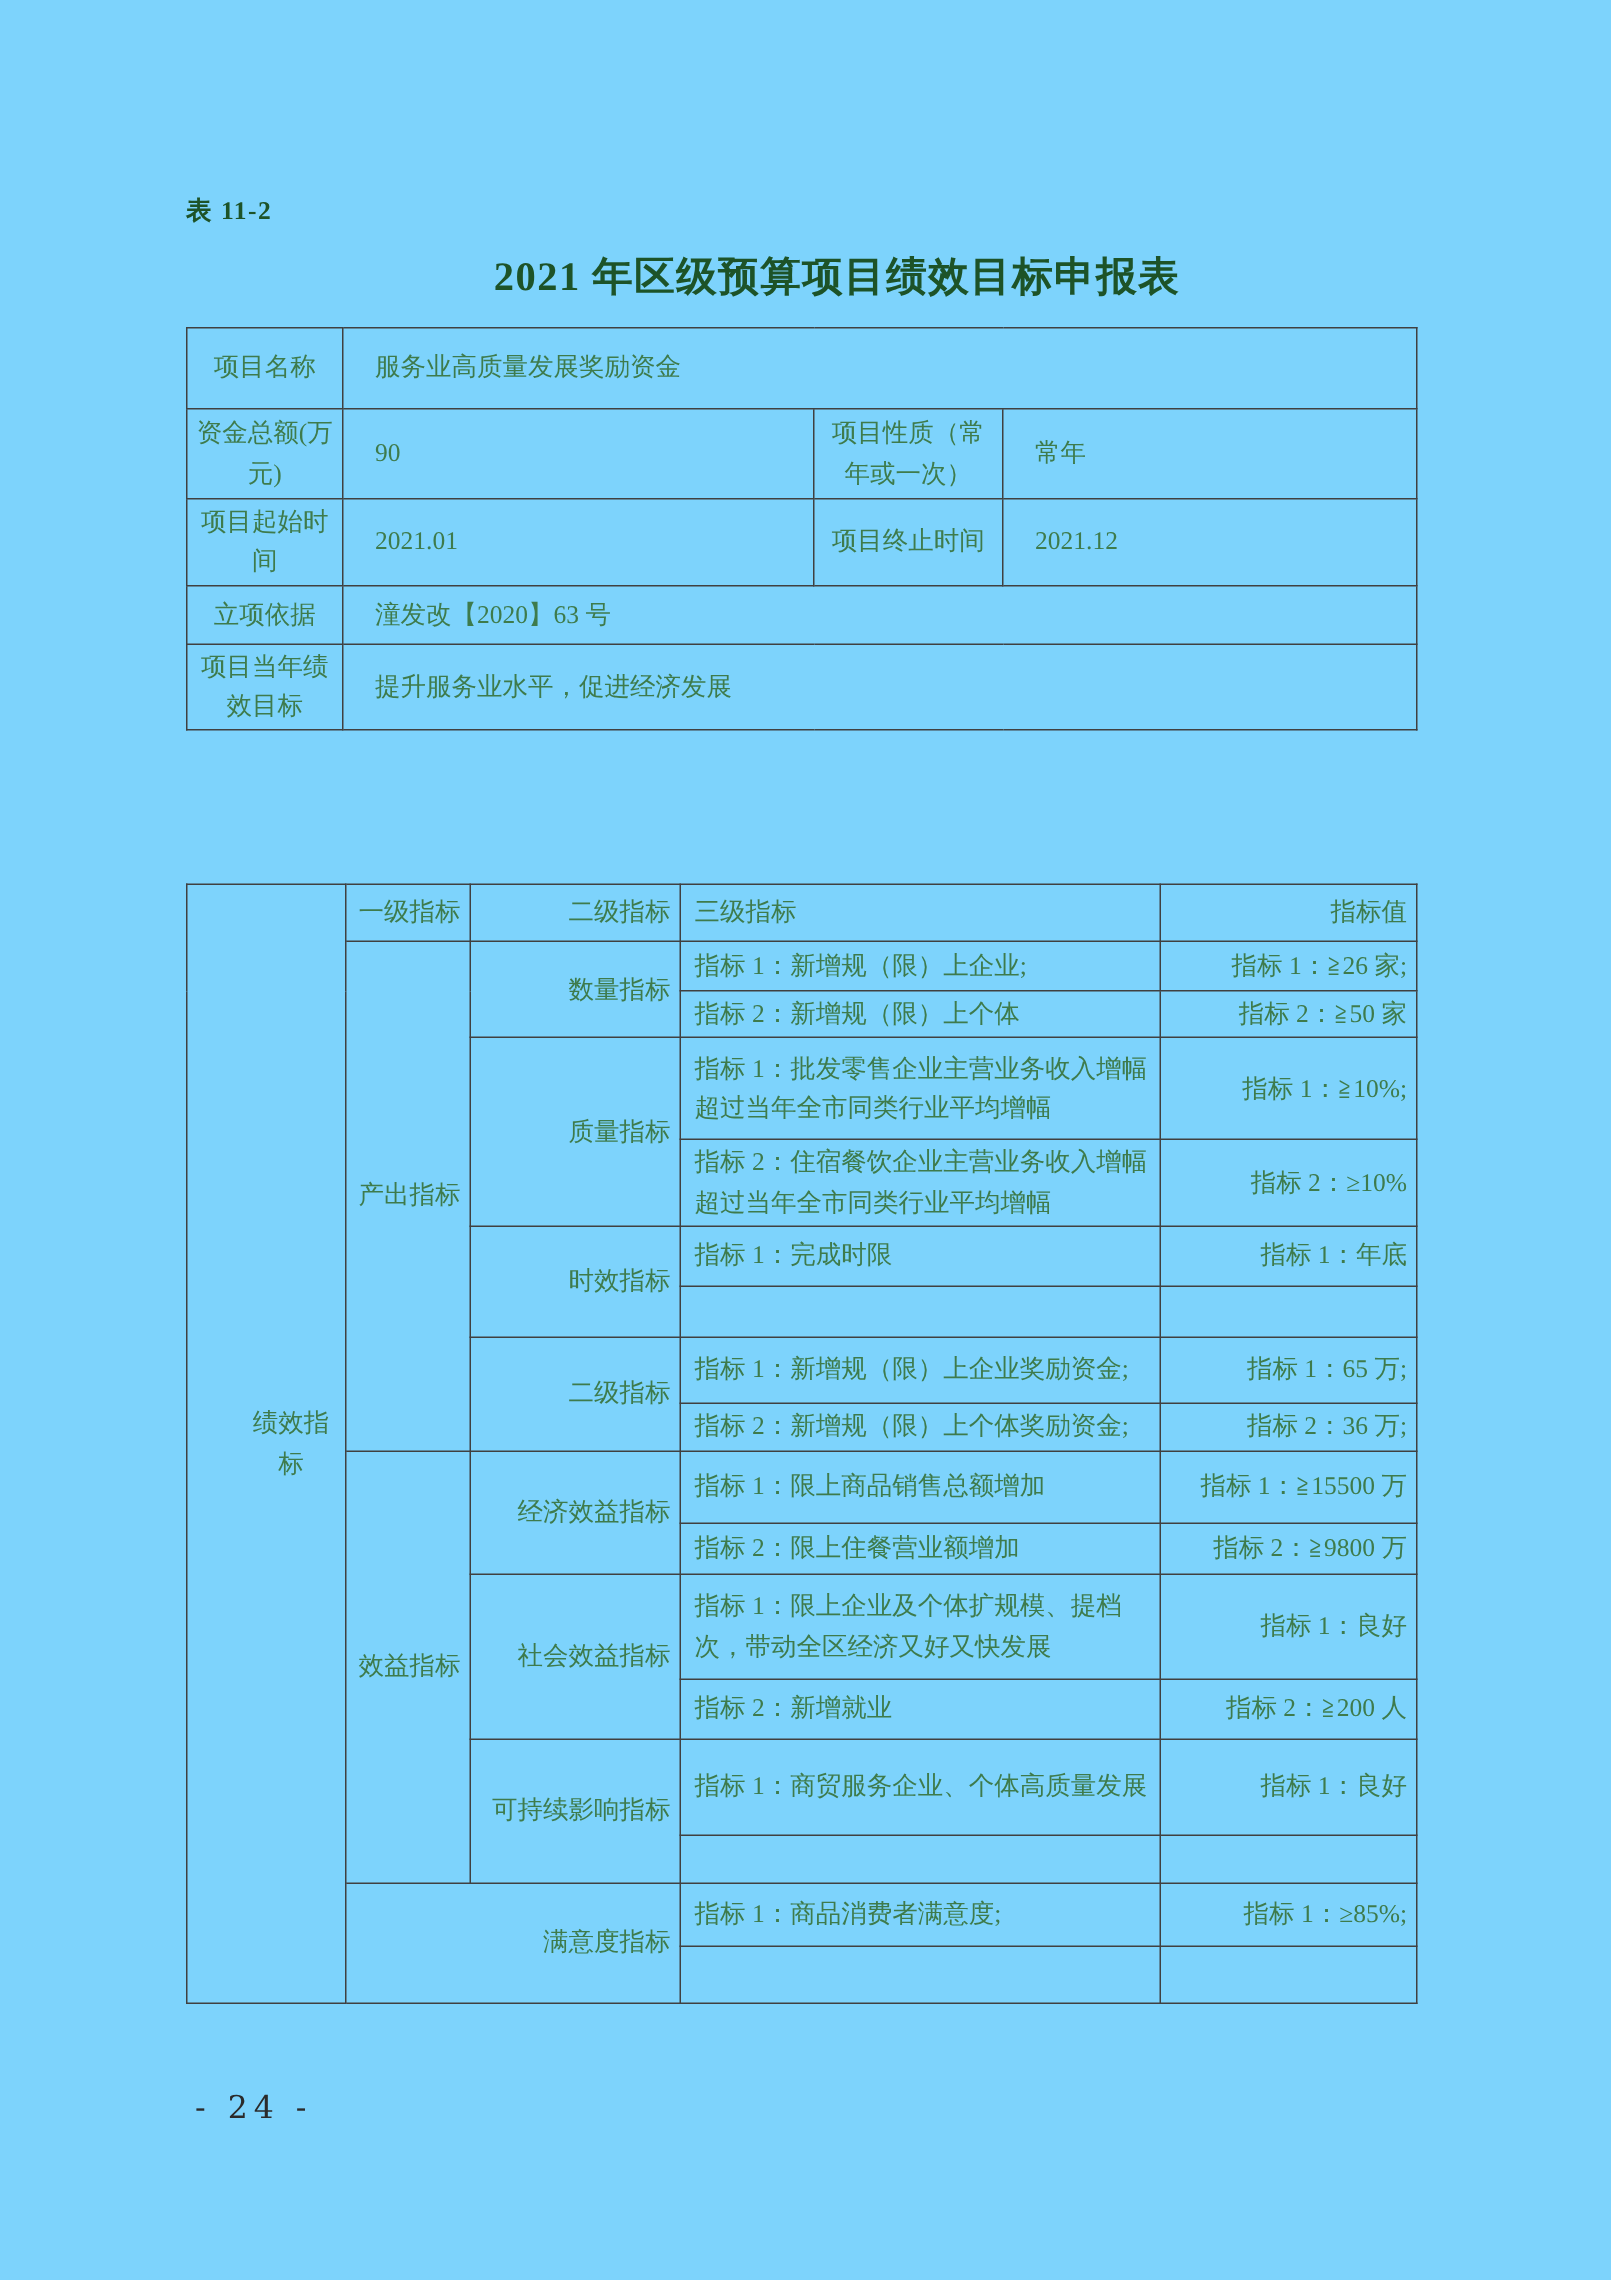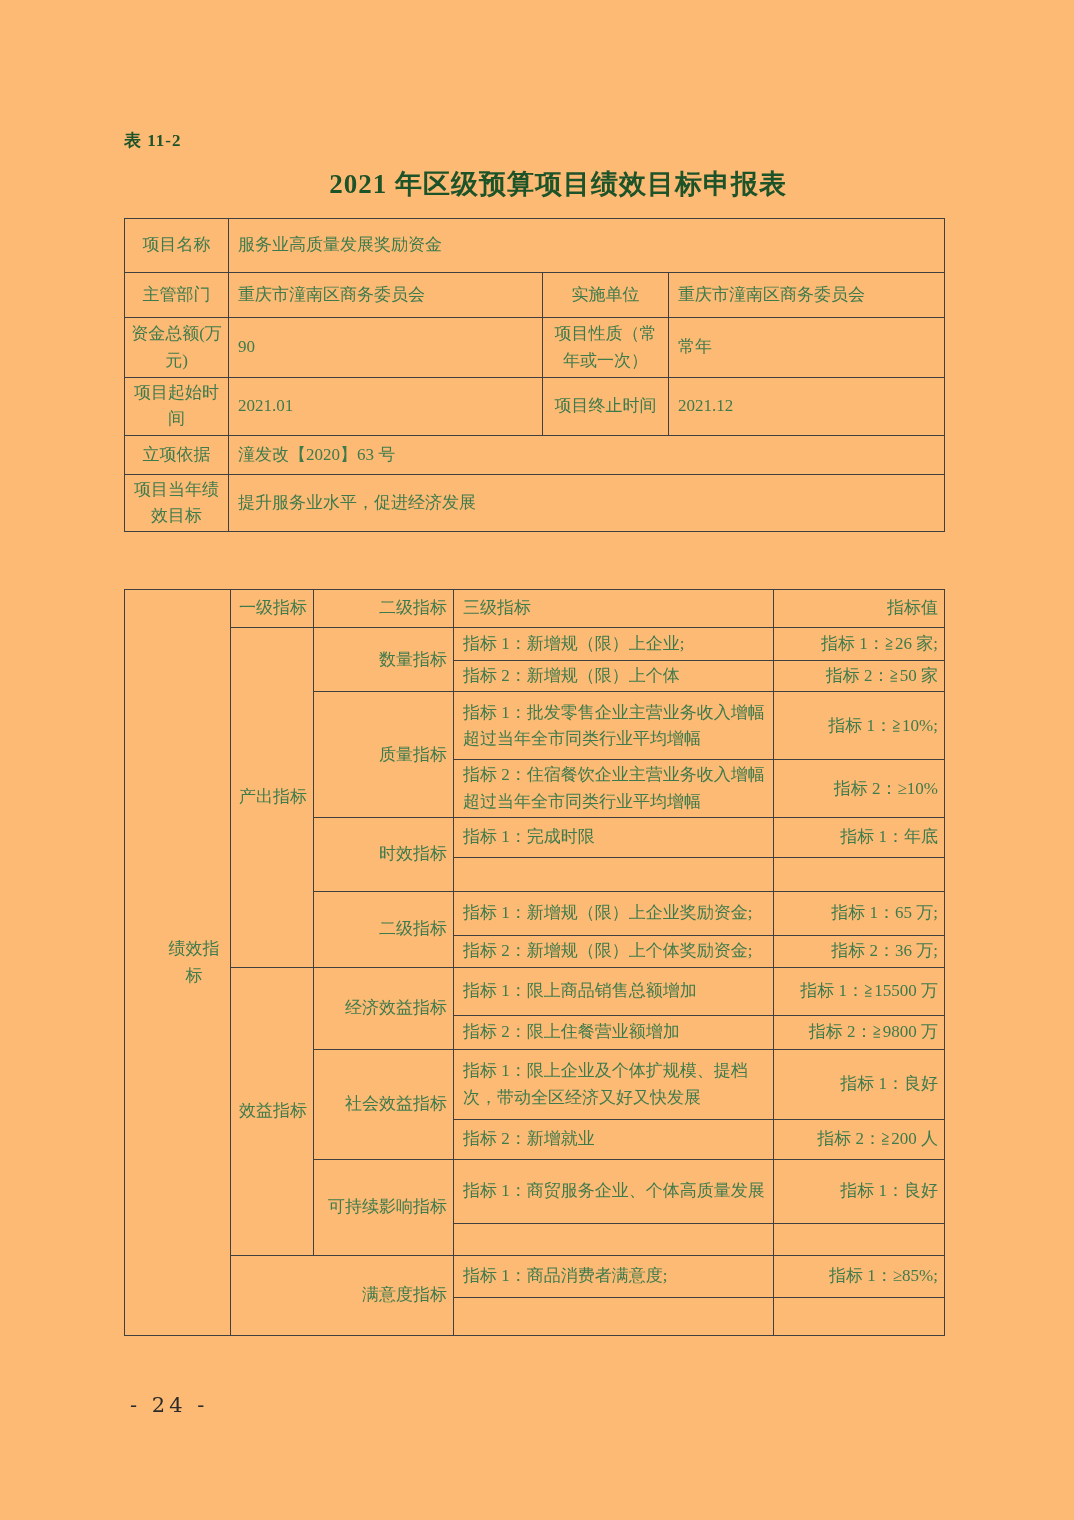--- a/index.html
+++ b/index.html
@@ -1,21 +1,21 @@
 <!DOCTYPE html>
 <html><head>
 <meta charset="utf-8">
 <style>
   html,body{margin:0;padding:0;background:#ffffff;}
   body{
     width:1074px;height:1520px;position:relative;
     font-family:"Liberation Serif","DejaVu Serif",serif;
     color:#3e7b4c;
   }
-  .page{position:absolute;inset:0;background:#fdba74;text-decoration:underline;}
+  .page{position:absolute;inset:0;background:#7dd3fc;text-decoration:underline;}
   .doc-label{
     position:absolute;left:124px;top:129px;
     font-size:17px;font-weight:bold;color:#1d5328;letter-spacing:1px;
   }
   .doc-title{
     position:absolute;left:0;top:166px;width:100%;
     text-align:center;font-size:27px;font-weight:bold;color:#1d5328;
     letter-spacing:1px;
     margin-left:21px;
   }
@@ -27,21 +27,21 @@
   #top-table{top:218px;width:820px;}
   #ind-table{top:589px;width:820px;}
   td{
     border:1px solid #404040;
     padding:2px 6px;
     line-height:1.55;
     vertical-align:middle;
     overflow:hidden;
   }
   td.lbl{text-align:center;margin-top:16px;}
-  td.val{text-align:left;padding-left:9px;}
+  td.val{text-align:left;padding-left:21px;}
   td.c{text-align:right;}
   td.l3{text-align:left;padding-left:9px;}
   td.side{text-align:center;padding-left:39px;}
   .pagenum{
     position:absolute;left:130px;top:1393px;
     font-size:21px;color:#2b2b2b;letter-spacing:4px;
     font-family:"DejaVu Serif",serif;
   }
 </style>
 </head>
@@ -56,26 +56,20 @@
     <colgroup>
         <col style="width:104px">
         <col style="width:314px">
         <col style="width:126px">
         <col style="width:276px">
       </colgroup>
     <tbody>
         <tr style="height:54px">
       <td class="lbl">项目名称</td>
       <td class="val" colspan="3">服务业高质量发展奖励资金</td>
-    </tr>
-    <tr style="height:45px">
-      <td class="lbl">主管部门</td>
-      <td class="val">重庆市潼南区商务委员会</td>
-      <td class="lbl">实施单位</td>
-      <td class="val">重庆市潼南区商务委员会</td>
     </tr>
     <tr style="height:60px">
       <td class="lbl">资金总额(万元)</td>
       <td class="val">90</td>
       <td class="lbl">项目性质（常年或一次）</td>
       <td class="val">常年</td>
     </tr>
     <tr style="height:56px">
       <td class="lbl">项目起始时间</td>
       <td class="val">2021.01</td>

